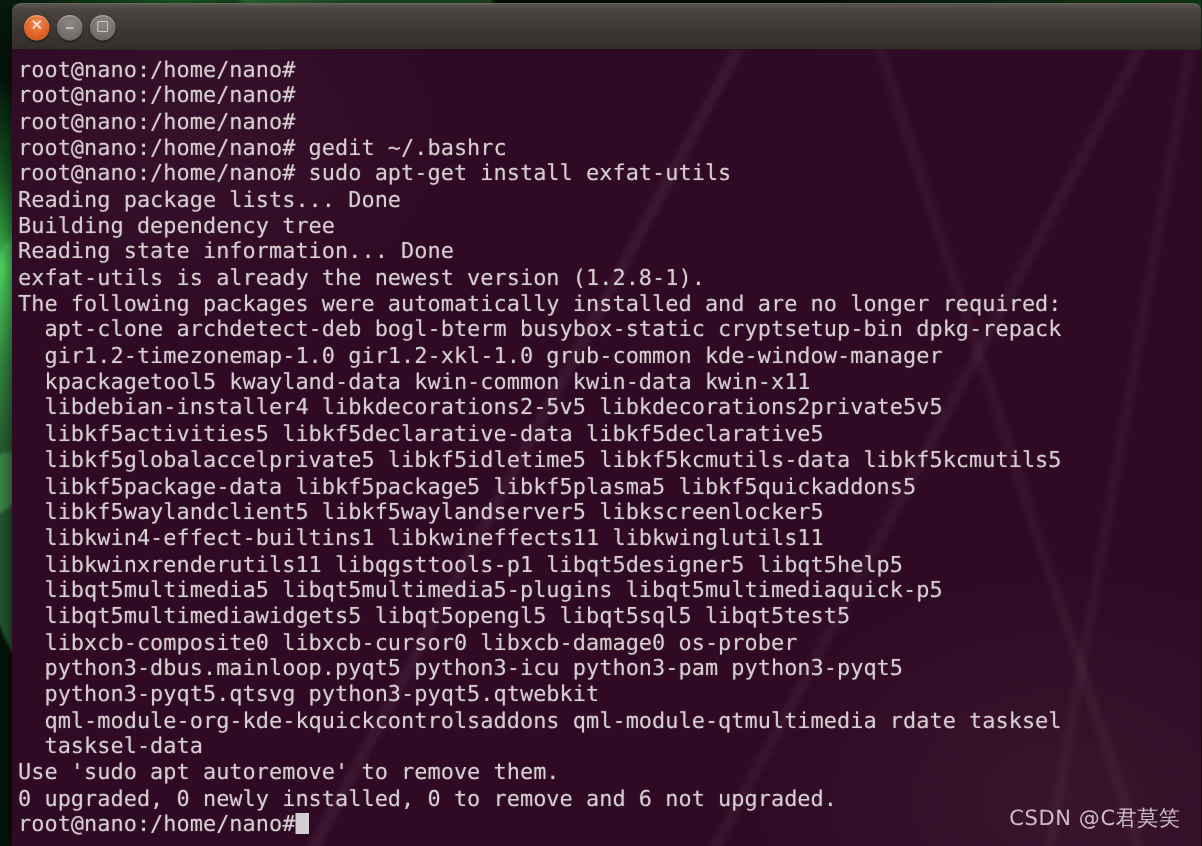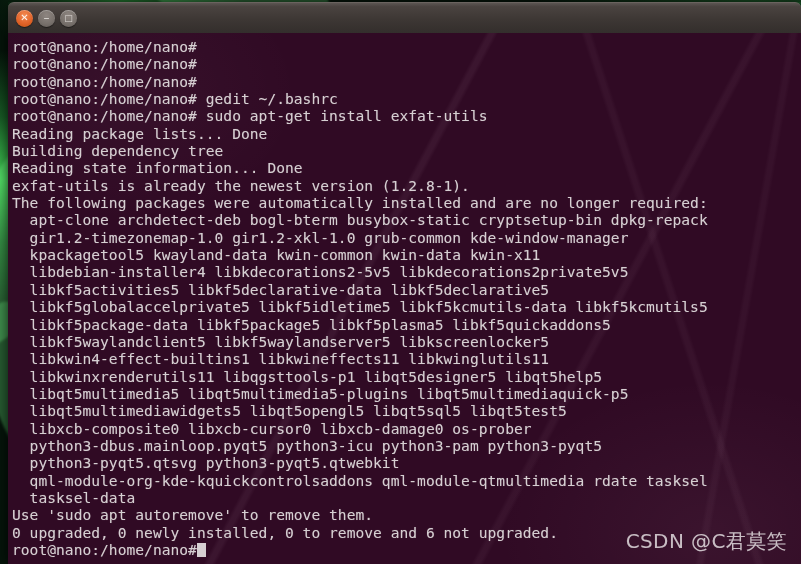--- a/index.html
+++ b/index.html
@@ -134,21 +134,21 @@
   }
 
   
   #watermark {
     position: absolute;
     right: 14px;
     bottom: 9px;
     z-index: 3;
     color: rgba(236,232,234,0.80);
     font-family: "DejaVu Sans", "Liberation Sans", sans-serif;
-    font-size: 20px;
+    font-size: 14px;
     letter-spacing: 0.4px;
     white-space: nowrap;
   }
 </style>
 </head>
 <body>
 
 <div id="desktop">
   <div class="leaf" style="left:-30px; top:130px; width:90px; height:220px; transform:rotate(18deg);"></div>
   <div class="leaf" style="left:-10px; top:300px; width:60px; height:160px; transform:rotate(-12deg);"></div>

